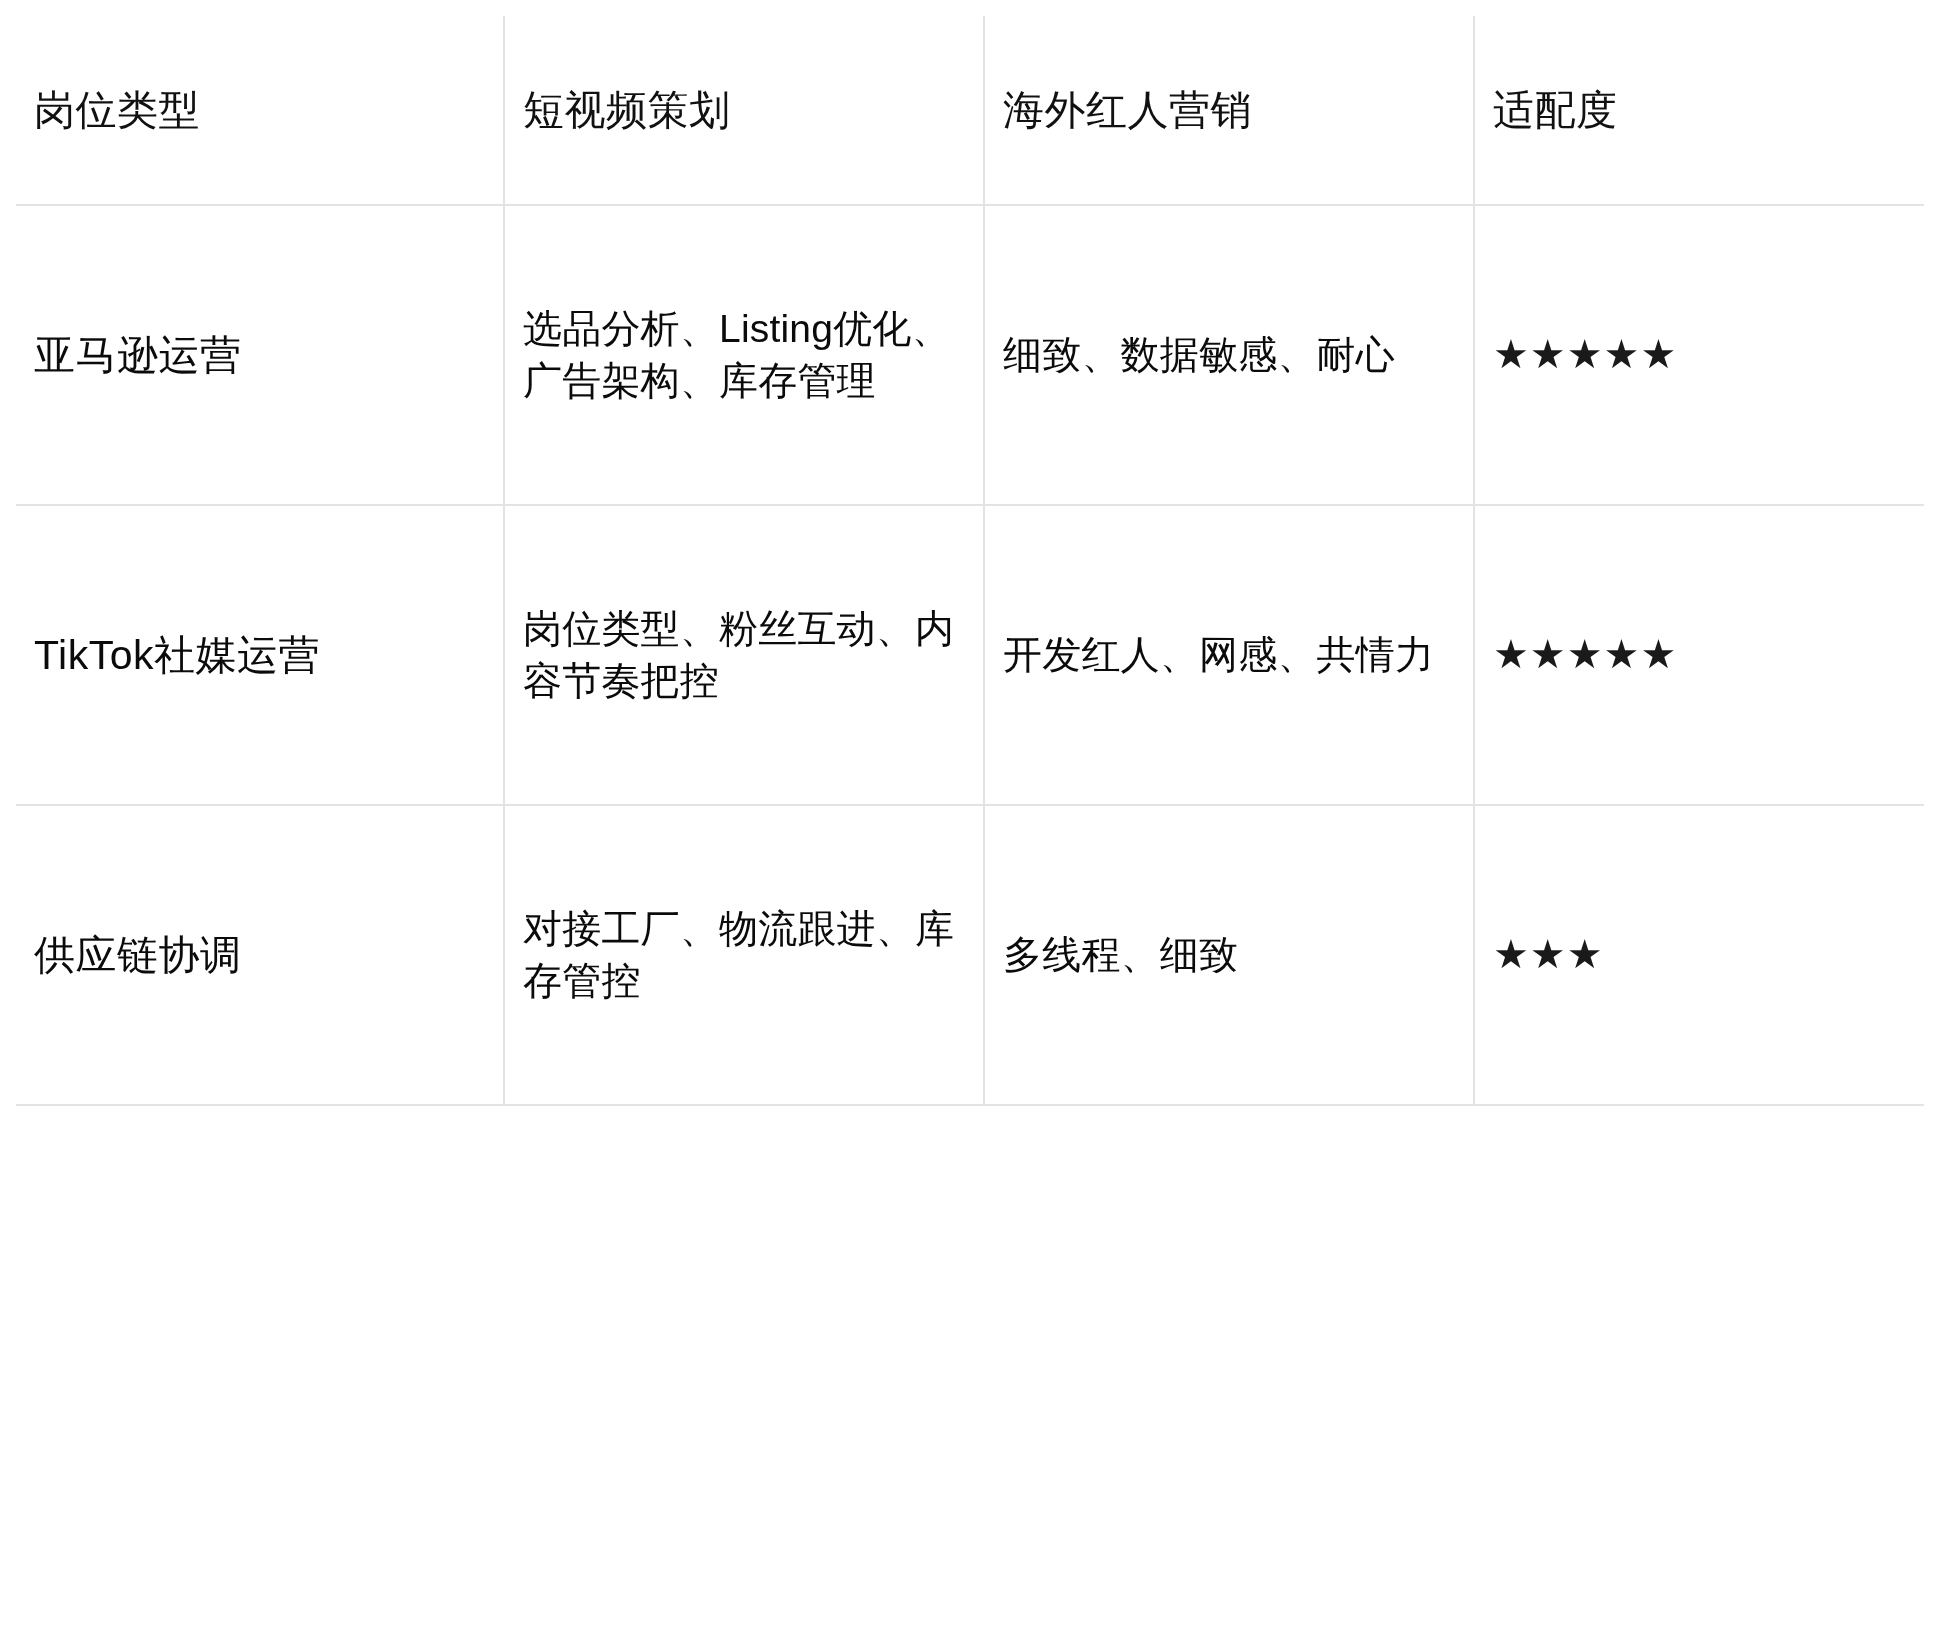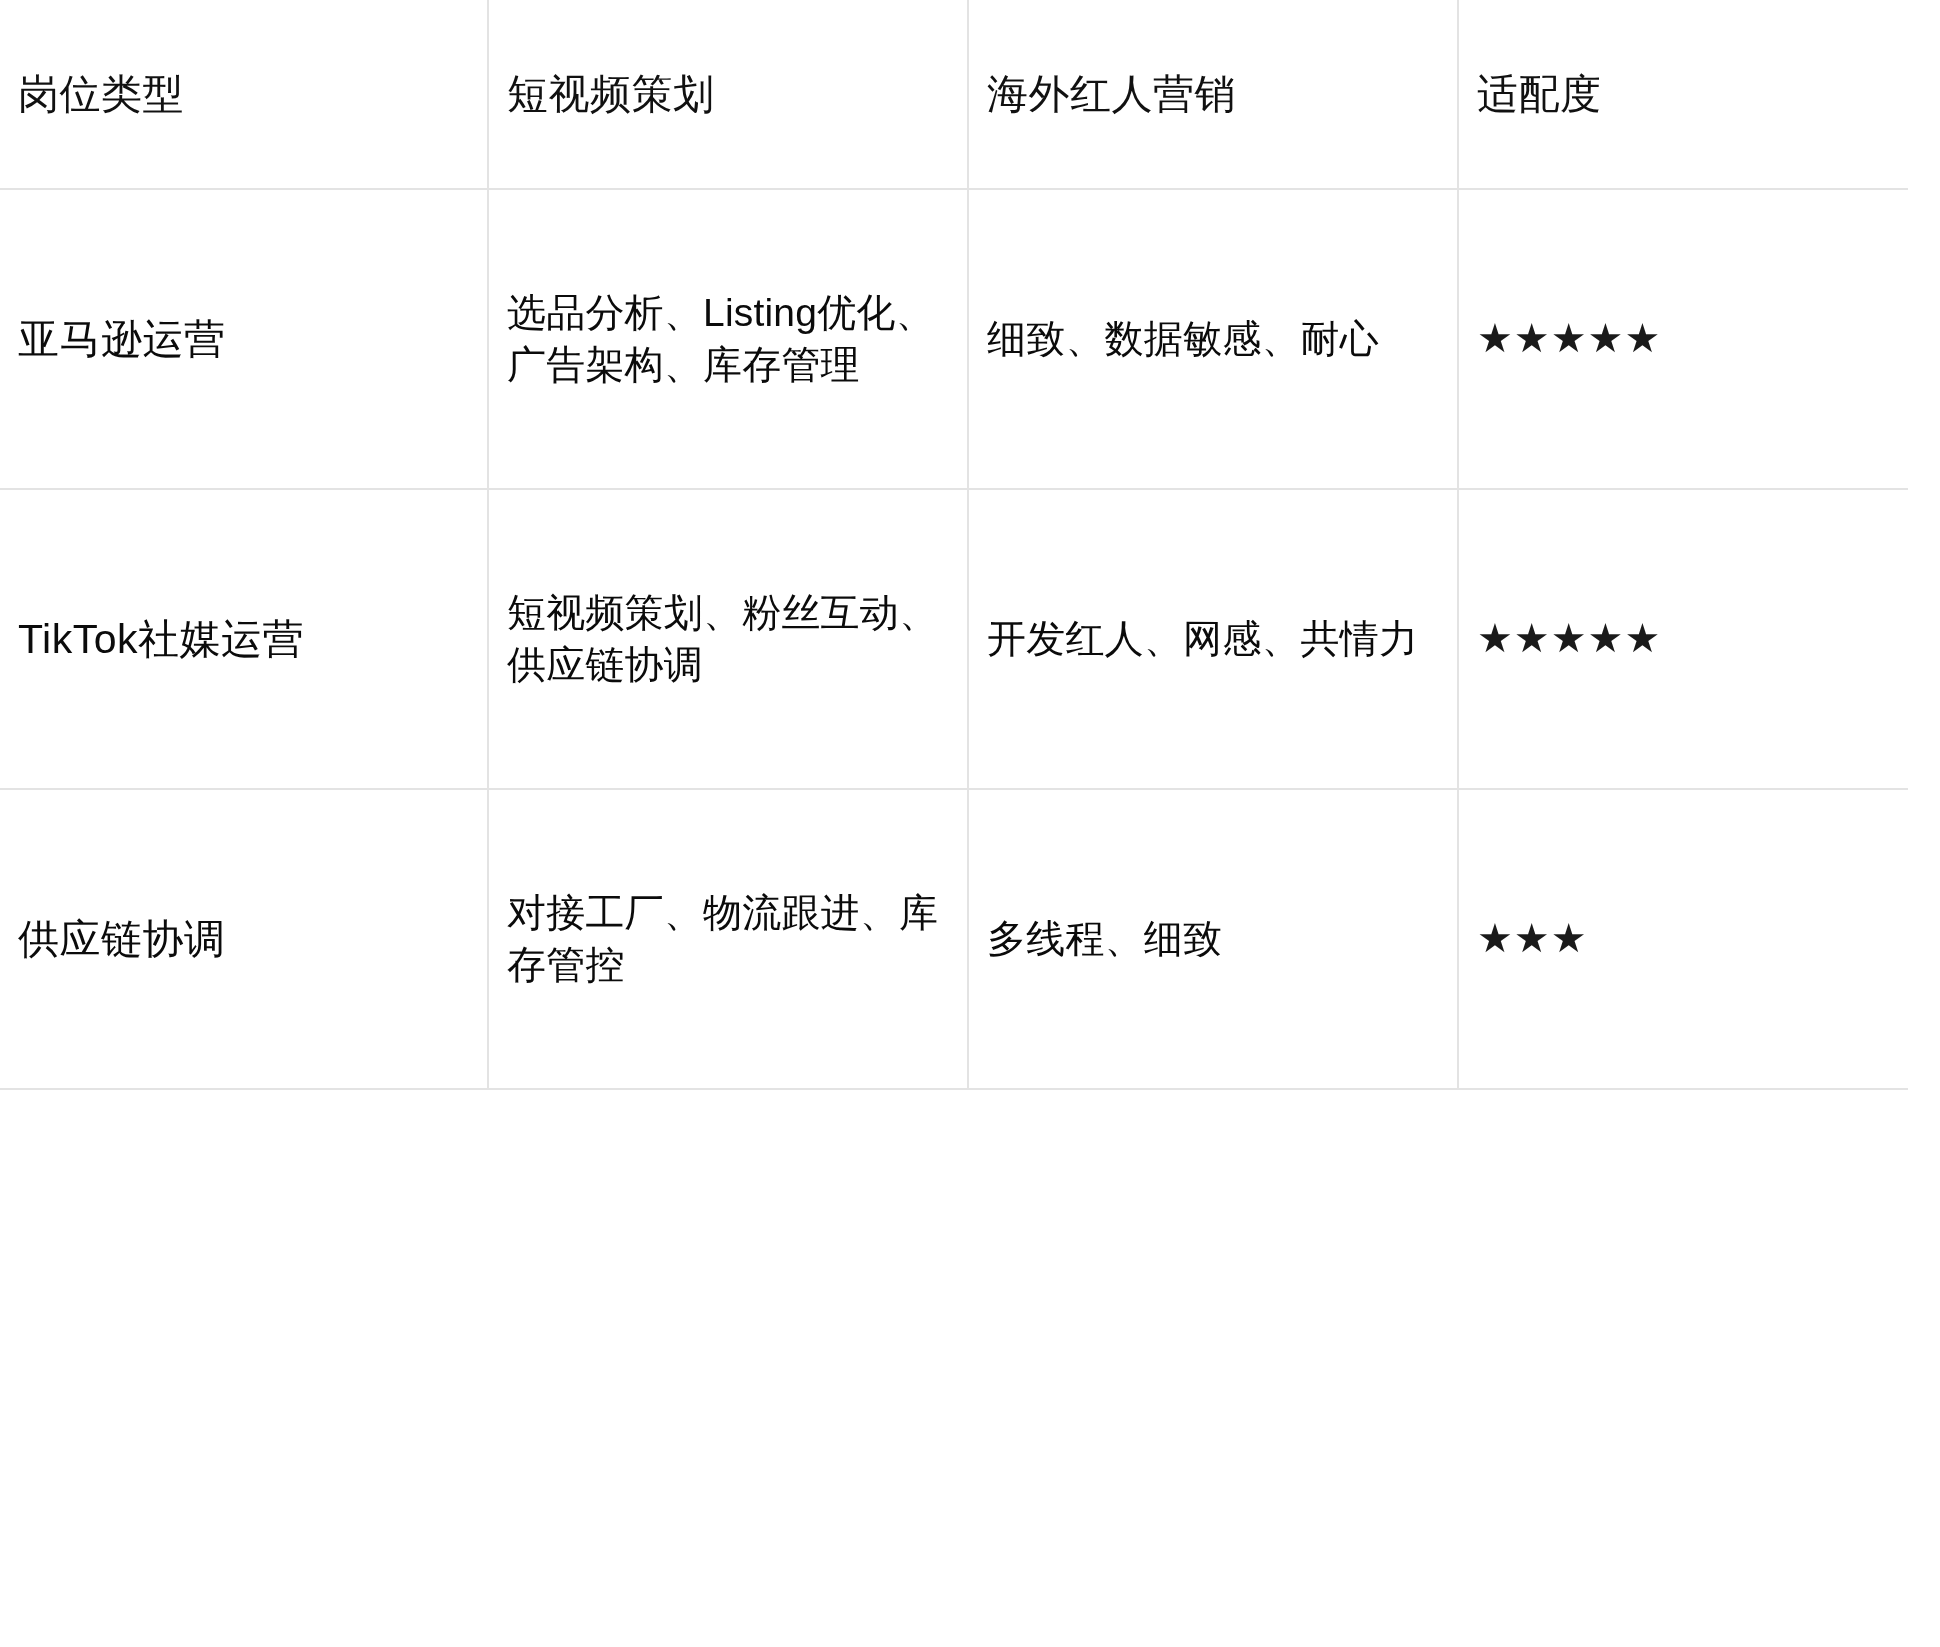--- a/index.html
+++ b/index.html
@@ -11,21 +11,21 @@
     width: 1940px;
     height: 1647px;
     font-family: "Liberation Sans", "DejaVu Sans", sans-serif;
     color: #0b0b0b;
     overflow: hidden;
   }
   .sheet {
     width: 1940px;
     height: 1647px;
     box-sizing: border-box;
-    padding: 0;
+    padding: 16px;
   }
   table.job-table {
     border-collapse: collapse;
     width: 1908px;
     margin: 0;
     table-layout: fixed;
   }
   table.job-table col.c0 { width: 488px; }
   table.job-table col.c1 { width: 480px; }
   table.job-table col.c2 { width: 490px; }
@@ -107,21 +107,21 @@
     </thead>
     <tbody>
       <tr class="row-body">
         <td class="cell-role">亚马逊运营</td>
         <td class="cell-duties">选品分析、Listing优化、广告架构、库存管理</td>
         <td class="cell-advantage">细致、数据敏感、耐心</td>
         <td class="cell-fit">★★★★★</td>
       </tr>
       <tr class="row-body">
         <td class="cell-role">TikTok社媒运营</td>
-        <td class="cell-duties">短视频策划、粉丝互动、供应链协调</td>
+        <td class="cell-duties">岗位类型、粉丝互动、内容节奏把控</td>
         <td class="cell-advantage">开发红人、网感、共情力</td>
         <td class="cell-fit">★★★★★</td>
       </tr>
       <tr class="row-body">
         <td class="cell-role">供应链协调</td>
         <td class="cell-duties">对接工厂、物流跟进、库存管控</td>
         <td class="cell-advantage">多线程、细致</td>
         <td class="cell-fit">★★★</td>
       </tr>
 

